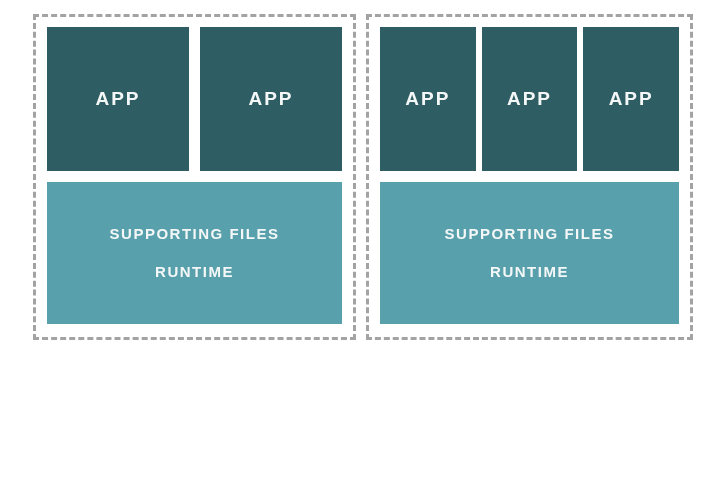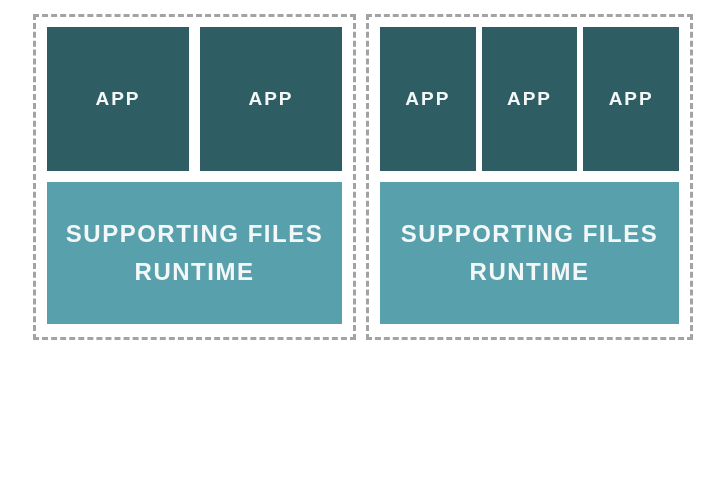--- a/index.html
+++ b/index.html
@@ -47,21 +47,21 @@
   }
   .supporting-box {
     margin-top: 11px;
     height: 142px;
     background: #58a0ab;
     color: #f4f7f7;
     display: flex;
     flex-direction: column;
     align-items: center;
     justify-content: center;
-    font-size: 24px;
+    font-size: 15px;
     font-weight: bold;
     letter-spacing: 1.5px;
     line-height: 38px;
     text-align: center;
   }
   .host-bar {
     position: absolute;
     left: 35px;
     top: 358px;
     width: 657px;

